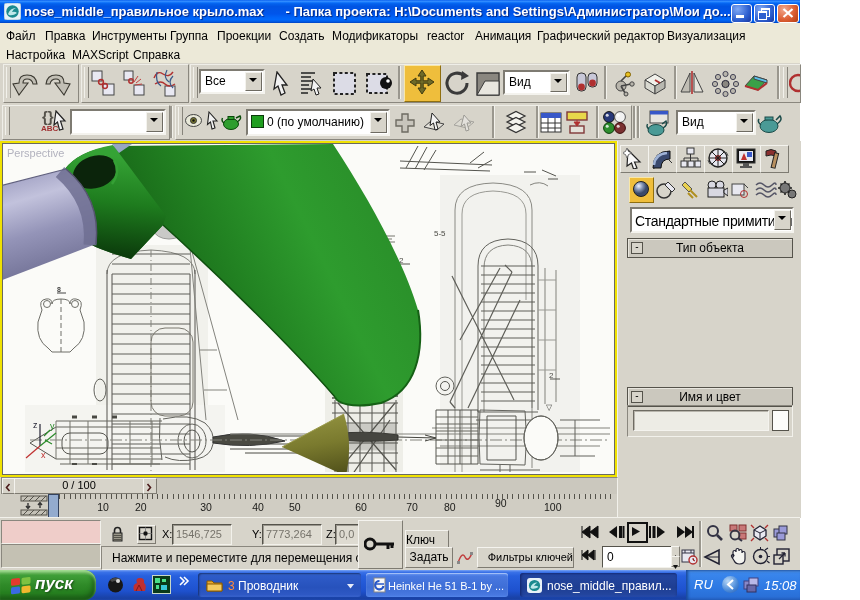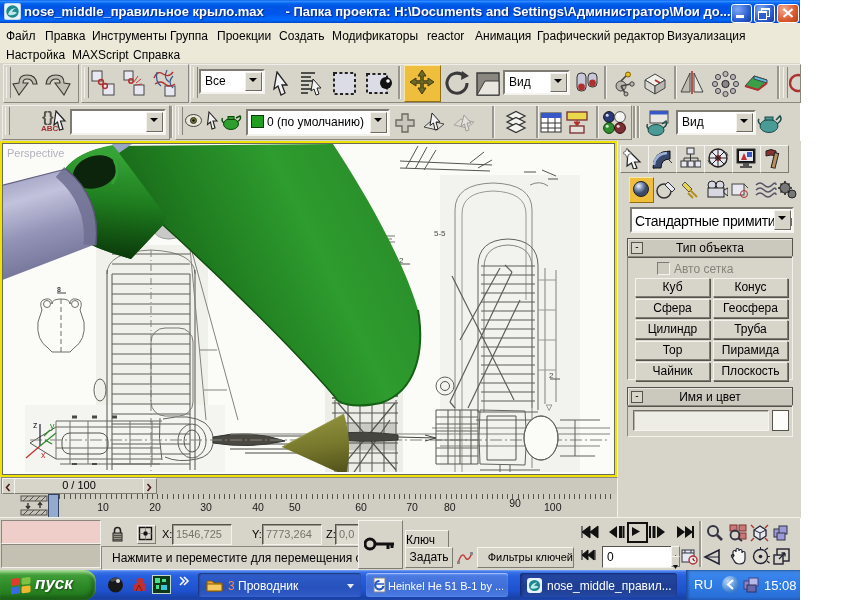--- a/index.html
+++ b/index.html
@@ -561,34 +561,20 @@
    <div class="abs" style="left:3px;top:4px;font-size:14px;letter-spacing:-0.3px;white-space:nowrap">Стандартные примитивы</div>
    <div class="cbtn">
           <div class="arrdn"></div>
         </div>
  </div>
 
  <div class="abs" style="left:9px;top:97px;width:164px;height:18px;background:#CBC8BE;border:1px solid #55534B;box-shadow:inset 1px 1px 0 #E8E6DE;">
   <div class="abs" style="left:3px;top:3px;width:10px;height:10px;border:1px solid #55534B;font-size:10px;line-height:8px;text-align:center;background:#D7D4CA">-</div>
   <div class="abs t12" style="left:0;top:3px;width:164px;text-align:center">Тип объекта</div>
  </div>
- <div class="abs" style="left:9px;top:115px;width:164px;height:122px;border:1px solid;border-color:#8A877E #F2F1EB #F2F1EB #8A877E;">
-  <div class="abs sunk" style="left:29px;top:5px;width:11px;height:11px;background:#CDCAC0"></div>
-  <div class="abs t12" style="left:46px;top:6px;color:#86837A">Авто сетка</div>
-  <div class="abs raised t12" style="left:7px;top:21px;width:73px;height:17px;text-align:center;line-height:17px;box-shadow:1px 1px 0 #55534B">Куб</div>
-  <div class="abs raised t12" style="left:85px;top:21px;width:73px;height:17px;text-align:center;line-height:17px;box-shadow:1px 1px 0 #55534B">Конус</div>
-  <div class="abs raised t12" style="left:7px;top:42px;width:73px;height:17px;text-align:center;line-height:17px;box-shadow:1px 1px 0 #55534B">Сфера</div>
-  <div class="abs raised t12" style="left:85px;top:42px;width:73px;height:17px;text-align:center;line-height:17px;box-shadow:1px 1px 0 #55534B">Геосфера</div>
-  <div class="abs raised t12" style="left:7px;top:63px;width:73px;height:17px;text-align:center;line-height:17px;box-shadow:1px 1px 0 #55534B">Цилиндр</div>
-  <div class="abs raised t12" style="left:85px;top:63px;width:73px;height:17px;text-align:center;line-height:17px;box-shadow:1px 1px 0 #55534B">Труба</div>
-  <div class="abs raised t12" style="left:7px;top:84px;width:73px;height:17px;text-align:center;line-height:17px;box-shadow:1px 1px 0 #55534B">Тор</div>
-  <div class="abs raised t12" style="left:85px;top:84px;width:73px;height:17px;text-align:center;line-height:17px;box-shadow:1px 1px 0 #55534B">Пирамида</div>
-  <div class="abs raised t12" style="left:7px;top:105px;width:73px;height:17px;text-align:center;line-height:17px;box-shadow:1px 1px 0 #55534B">Чайник</div>
-  <div class="abs raised t12" style="left:85px;top:105px;width:73px;height:17px;text-align:center;line-height:17px;box-shadow:1px 1px 0 #55534B">Плоскость</div>
- </div>
 
  <div class="abs" style="left:9px;top:246px;width:164px;height:18px;background:#CBC8BE;border:1px solid #55534B;box-shadow:inset 1px 1px 0 #E8E6DE;">
   <div class="abs" style="left:3px;top:3px;width:10px;height:10px;border:1px solid #55534B;font-size:10px;line-height:8px;text-align:center;background:#D7D4CA">-</div>
   <div class="abs t12" style="left:0;top:3px;width:164px;text-align:center">Имя и цвет</div>
  </div>
  <div class="abs" style="left:9px;top:264px;width:164px;height:30px;border:1px solid;border-color:#8A877E #F2F1EB #F2F1EB #8A877E;">
   <div class="abs" style="left:5px;top:4px;width:134px;height:19px;background:#EDECE5;border:1px solid;border-color:#6E6B62 #F4F3EE #F4F3EE #6E6B62;box-shadow:inset 1px 1px 0 #B8B5AC"></div>
   <div class="abs" style="left:144px;top:4px;width:15px;height:19px;background:#FCFCFA;border:1px solid #55534B"></div>
  </div>
 </div>
@@ -611,28 +597,28 @@
   <rect x="1" y="15" width="26" height="5" fill="#C4C1B7" stroke="#55534B"></rect>
   <path d="M3 6 L8 1 M9 6 L14 1 M15 6 L20 1 M21 6 L26 1 M3 20 L8 15 M9 20 L14 15 M15 20 L20 15 M21 20 L26 15" stroke="#55534B" stroke-width="1"></path>
   <path d="M8 8 L8 13 M6 11 L8 13.5 L10 11 M20 13 L20 8 M18 10 L20 7.5 L22 10" stroke="#333" stroke-width="1.4" fill="none"></path>
  </svg>
 
  <div class="abs" style="left:49px;top:0;width:563px;height:5px;
   background:repeating-linear-gradient(90deg,#55534B 0 1px,transparent 1px 5.15px);"></div>
 
  <div class="abs tn" style="left:32px;top:8px;width:40px;text-align:center">0</div>
  <div class="abs tn" style="left:83px;top:8px;width:40px;text-align:center">10</div>
- <div class="abs tn" style="left:135px;top:8px;width:40px;text-align:center">20</div>
+ <div class="abs tn" style="left:135px;top:8px;width:40px;text-align:left">20</div>
  <div class="abs tn" style="left:186px;top:8px;width:40px;text-align:center">30</div>
  <div class="abs tn" style="left:238px;top:8px;width:40px;text-align:center">40</div>
  <div class="abs tn" style="left:289px;top:8px;width:40px;text-align:left">50</div>
  <div class="abs tn" style="left:341px;top:8px;width:40px;text-align:center">60</div>
  <div class="abs tn" style="left:392px;top:8px;width:40px;text-align:center">70</div>
  <div class="abs tn" style="left:444px;top:8px;width:40px;text-align:left">80</div>
- <div class="abs tn" style="left:495px;top:4px;width:40px;text-align:center">90</div>
+ <div class="abs tn" style="left:495px;top:4px;width:40px;">90</div>
  <div class="abs tn" style="left:544px;top:8px;width:46px;">100</div>
 
  <div class="abs" style="left:48px;top:0px;width:9px;height:23px;background:#93ABCE;border:1px solid #33425E;"></div>
 </div>
 
 <div class="abs" style="left:0;top:517px;width:800px;height:53px;background:#D7D4CA;border-top:1px solid #F2F1EB;" id="sbar">
 
  <div class="abs" style="left:1px;top:2px;width:98px;height:22px;background:#EFCDC9;border:1px solid;border-color:#8A877E #F2F1EB #F2F1EB #8A877E"></div>
  <div class="abs" style="left:1px;top:26px;width:98px;height:22px;background:#C4C1B3;border:1px solid;border-color:#8A877E #F2F1EB #F2F1EB #8A877E"></div>
 
@@ -840,21 +826,21 @@
   <svg class="abs" style="left:7px;top:5px" width="15" height="15" viewBox="0 0 15 15">
    <rect x="0" y="0" width="15" height="15" rx="3" fill="#E8F2F8"></rect>
    <circle cx="7.5" cy="7.5" r="5.6" fill="#1B8A8F"></circle>
    <path d="M3.5 9.5 Q5 4.5 10.5 4.5 Q8 5.5 7 8 Q9.6 7 11.5 9 Q8 11.5 4.5 10.5 Z" fill="#BFE8EA"></path>
   </svg>
   <div class="abs" style="left:27px;top:6px;font-size:12px;color:#fff;white-space:nowrap">nose_middle_правил...</div>
  </div>
 
  <div class="abs" style="left:686px;top:0;width:114px;height:30px;
   background:linear-gradient(180deg,#58A0F0 0%,#3A86EC 12%,#2E7AE4 55%,#2A70D8 88%,#2460C0 100%);
-  box-shadow:inset 2px 1px 3px #1A4A9A;">
+  box-shadow:inset 2px 1px 3px #1A4A9A;font-style:italic;">
   <div class="abs" style="left:8px;top:7px;font-size:13px;color:#fff">RU</div>
   <div class="abs" style="left:36px;top:6px;width:17px;height:17px;border-radius:50%;
    background:radial-gradient(circle at 35% 30%,#B8D8F8,#4888D8 60%,#2858A8)">
    <svg width="17" height="17">
             <path d="M11 4 L6 8.5 L11 13" stroke="#fff" stroke-width="2" fill="none"></path>
           </svg>
   </div>
   <svg class="abs" style="left:56px;top:6px" width="18" height="18" viewBox="0 0 18 18">
    <rect x="2" y="5" width="9" height="8" fill="#8888C8" stroke="#404080"></rect>
    <rect x="7" y="2" width="9" height="8" fill="#B8B8E8" stroke="#404080"></rect>

